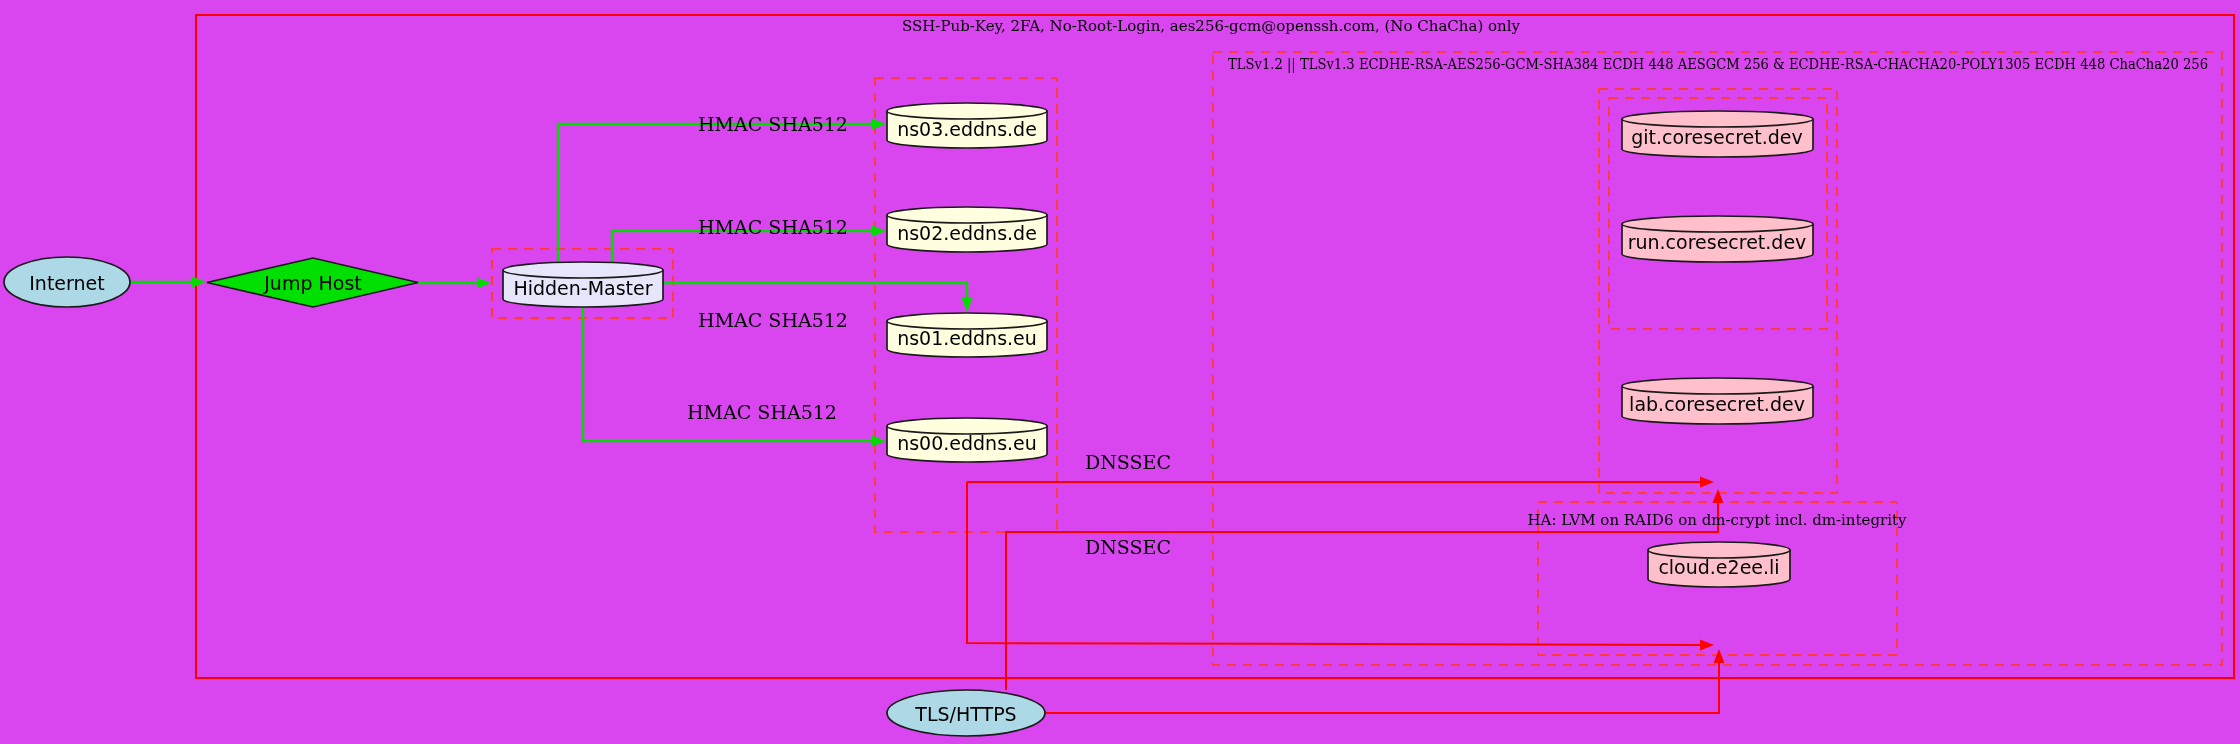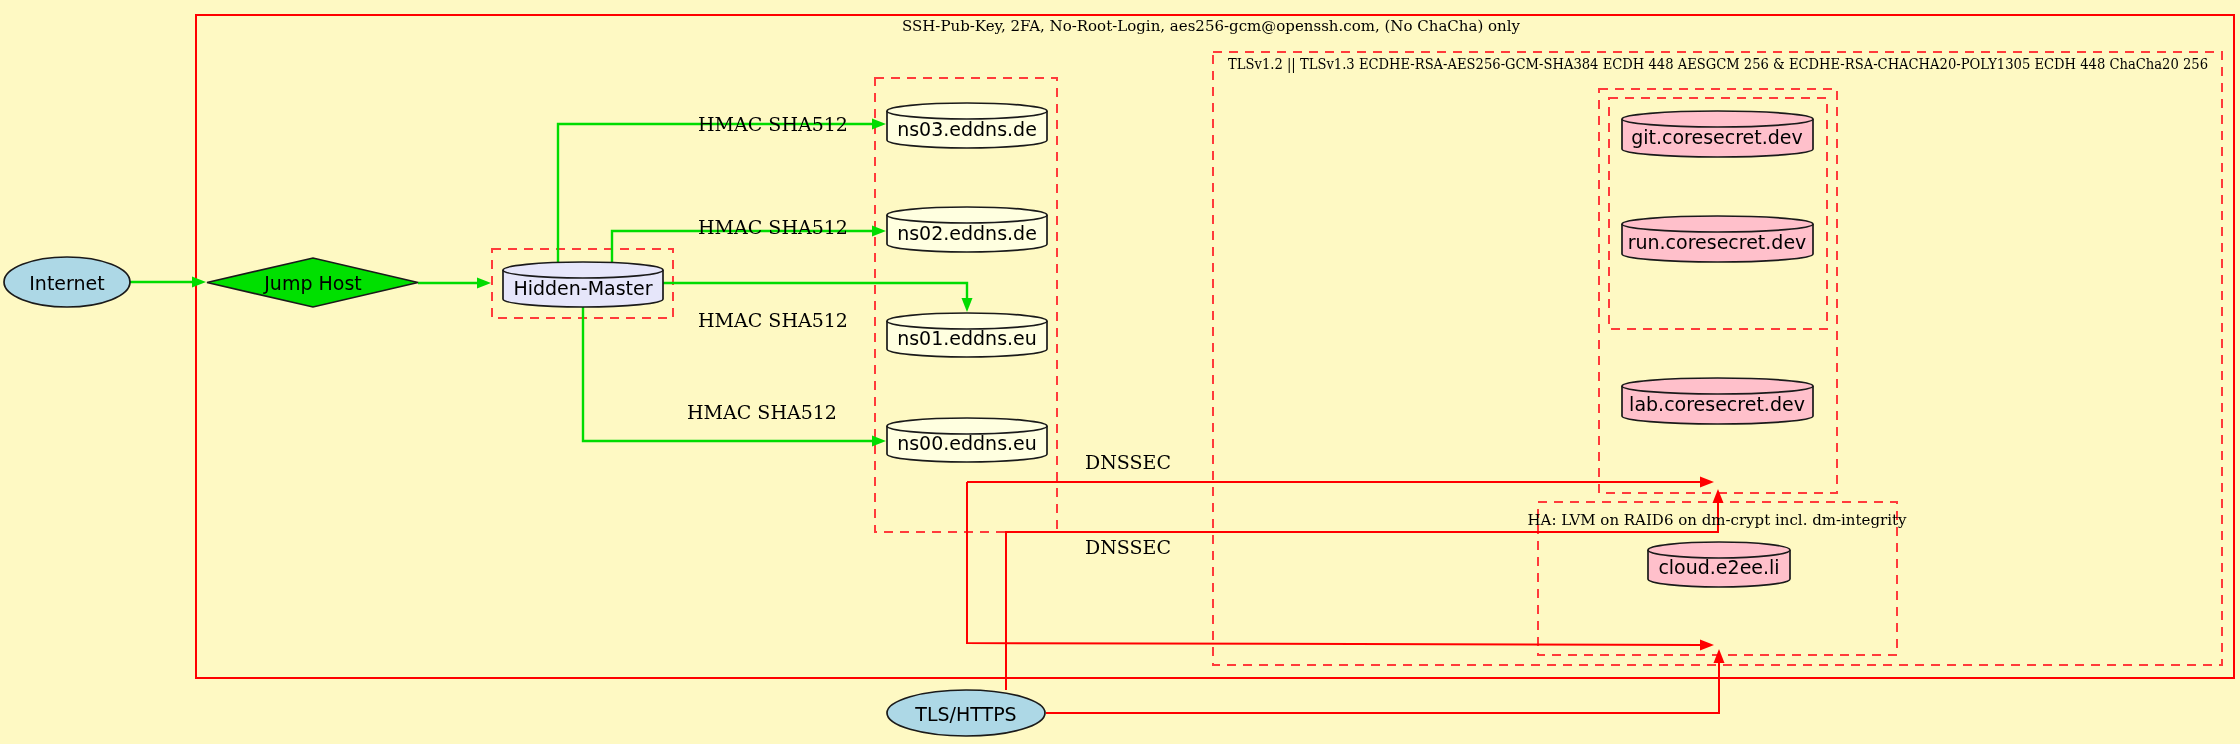--- a/index.html
+++ b/index.html
@@ -1,16 +1,16 @@
 <!DOCTYPE html>
 <html><head>
 <meta charset="utf-8">
 <style>
   html,body{margin:0;padding:0;background:#ffffff;}
-  .stage{position:relative;width:2240px;height:744px;background:#fef9c3;overflow:hidden;}
+  .stage{position:relative;width:2240px;height:744px;background:#d946ef;overflow:hidden;}
   svg{position:absolute;left:0;top:0;}
   text{fill:#000000;}
   .node-label{font-family:"DejaVu Sans","Liberation Sans",sans-serif;font-size:19px;}
   .edge-label{font-family:"DejaVu Serif","Liberation Serif",serif;font-size:19px;}
   .cluster-label{font-family:"DejaVu Serif","Liberation Serif",serif;font-size:15px;}
 </style>
 </head>
 <body>
 
 <div class="stage">

